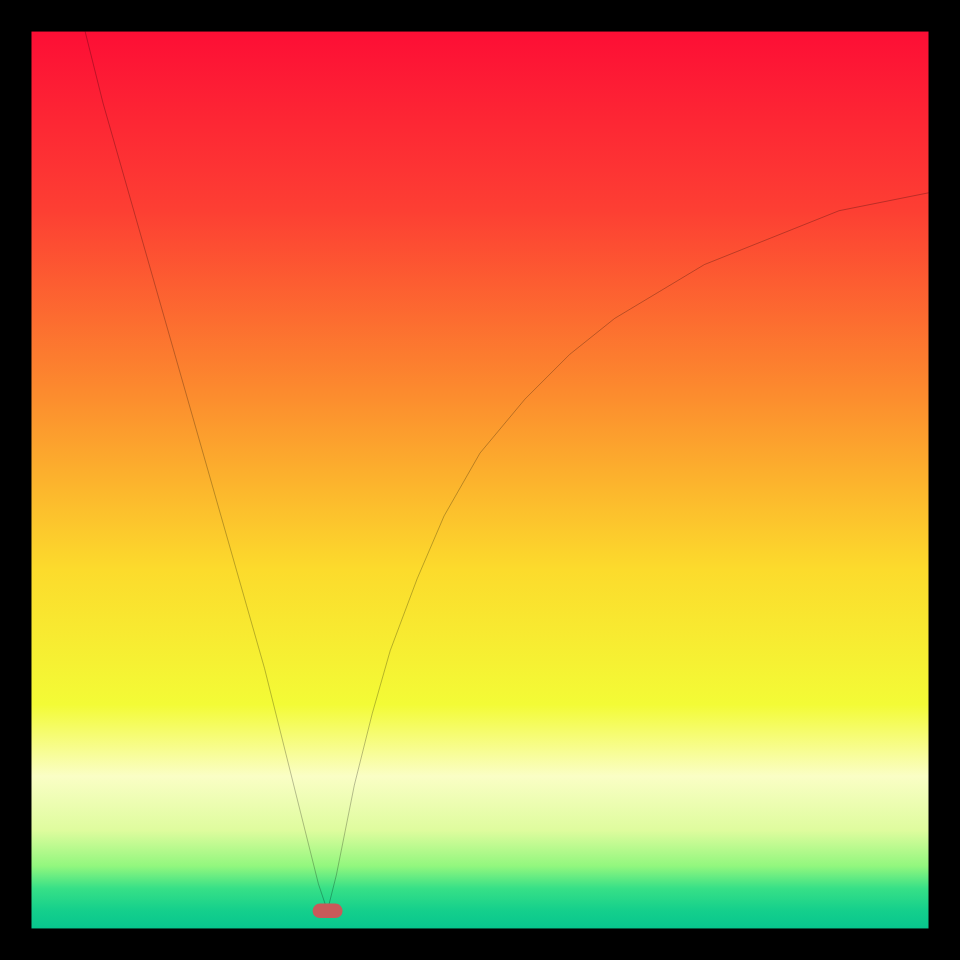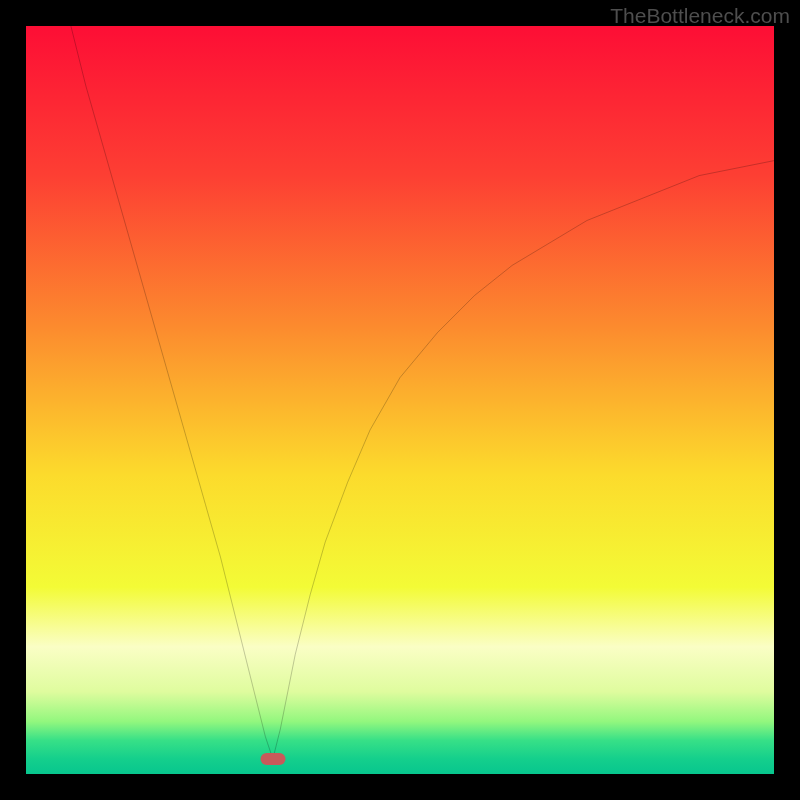--- a/index.html
+++ b/index.html
@@ -78,14 +78,13 @@
             <stop offset="100%" stop-color="#07c68e"></stop>
           </linearGradient>
       </defs>
       <rect x="0" y="0" width="100" height="100" fill="url(#bg-grad)"></rect>
     </svg>
     <svg class="curve" viewBox="0 0 100 100" preserveAspectRatio="none">
       <path id="curve-path" d="M6.00 0.00 L8.00 8.00 L10.00 15.00 L12.00 22.00 L14.00 29.00 L16.00 36.00 L18.00 43.00 L20.00 50.00 L22.00 57.00 L24.00 64.00 L26.00 71.00 L28.00 79.00 L30.00 87.00 L31.00 91.00 L32.00 95.00 L33.00 98.00 L33.00 98.00 L34.00 94.00 L35.00 89.00 L36.00 84.00 L38.00 76.00 L40.00 69.00 L43.00 61.00 L46.00 54.00 L50.00 47.00 L55.00 41.00 L60.00 36.00 L65.00 32.00 L70.00 29.00 L75.00 26.00 L80.00 24.00 L85.00 22.00 L90.00 20.00 L95.00 19.00 L100.00 18.00" fill="none" stroke="#000000" stroke-width="0.22" vector-effect="non-scaling-stroke" stroke-linejoin="round" stroke-linecap="round"></path>
     </svg>
     <div class="marker" id="min-marker" style="left: 246.84px; top: 733.04px; background: rgb(200, 90, 90);"></div>
   </div>
-  <div class="attribution">TheBottleneck.com</div>
 </div>
 
 </body></html>

